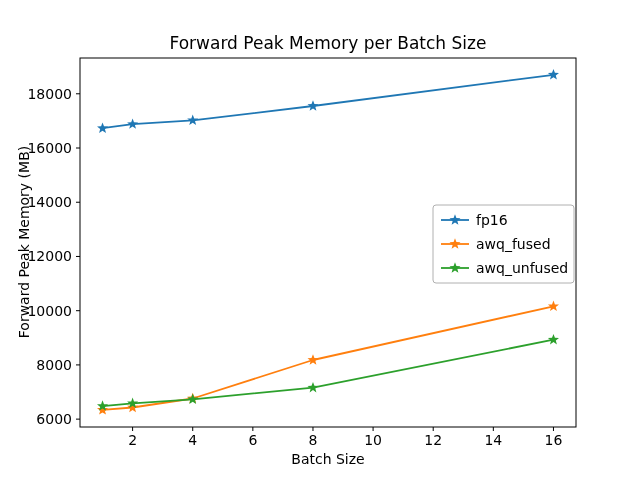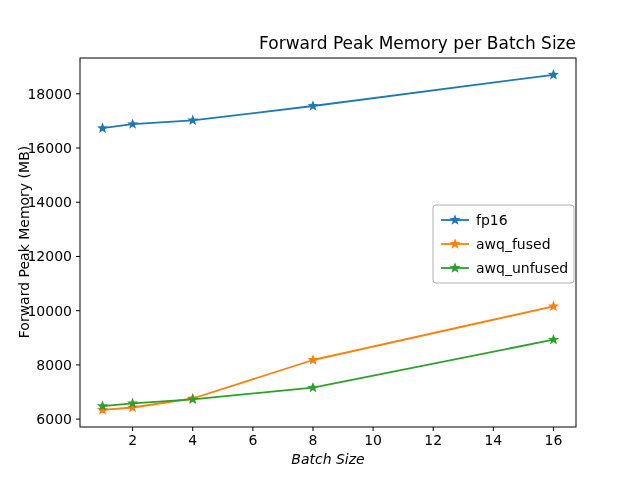--- a/index.html
+++ b/index.html
@@ -6,28 +6,28 @@
   .figure{
     position:relative;
     width:640px;height:480px;
     background:#ffffff;
     font-family:"DejaVu Sans", sans-serif;
     overflow:hidden;
   }
   .chart-title{
     position:absolute;
     left:80px;top:33px;width:496px;
-    text-align:right;
+    text-align:center;
     font-size:17px;color:#000;
   }
   .xlabel{
     position:absolute;
     left:80px;top:451px;width:496px;
     text-align:center;
-    font-size:14px;color:#000;font-style:italic;
+    font-size:14px;color:#000;
   }
   .ylabel{
     position:absolute;
     left:24px;top:242px;
     transform:translate(-50%,-50%) rotate(-90deg);
     white-space:nowrap;
     font-size:14px;color:#000;
   }
   svg text{
     font-family:"DejaVu Sans", sans-serif;

